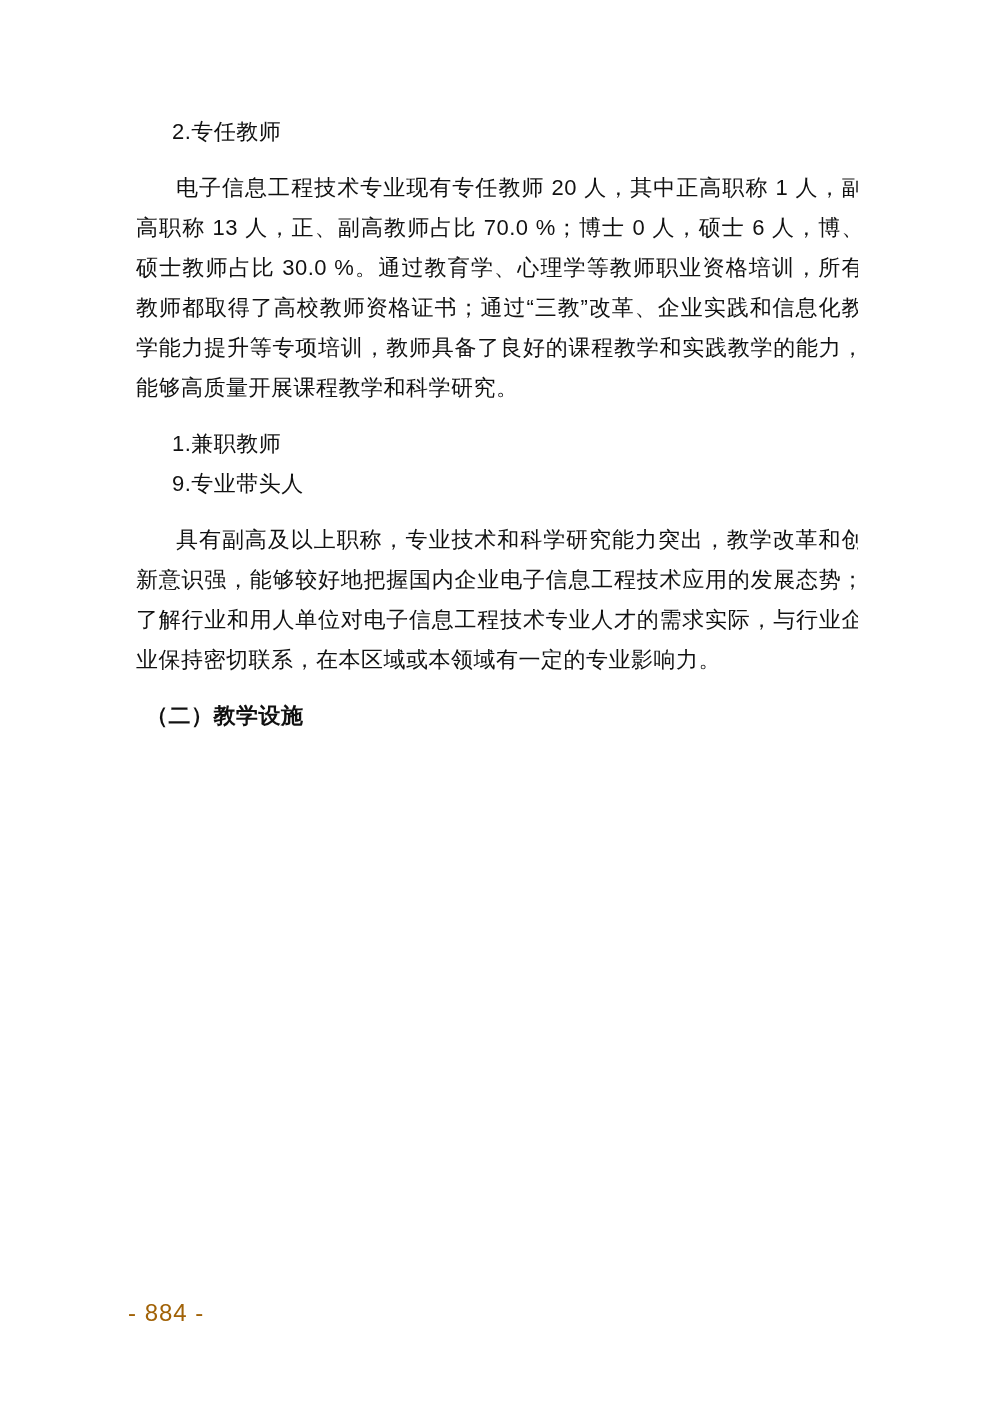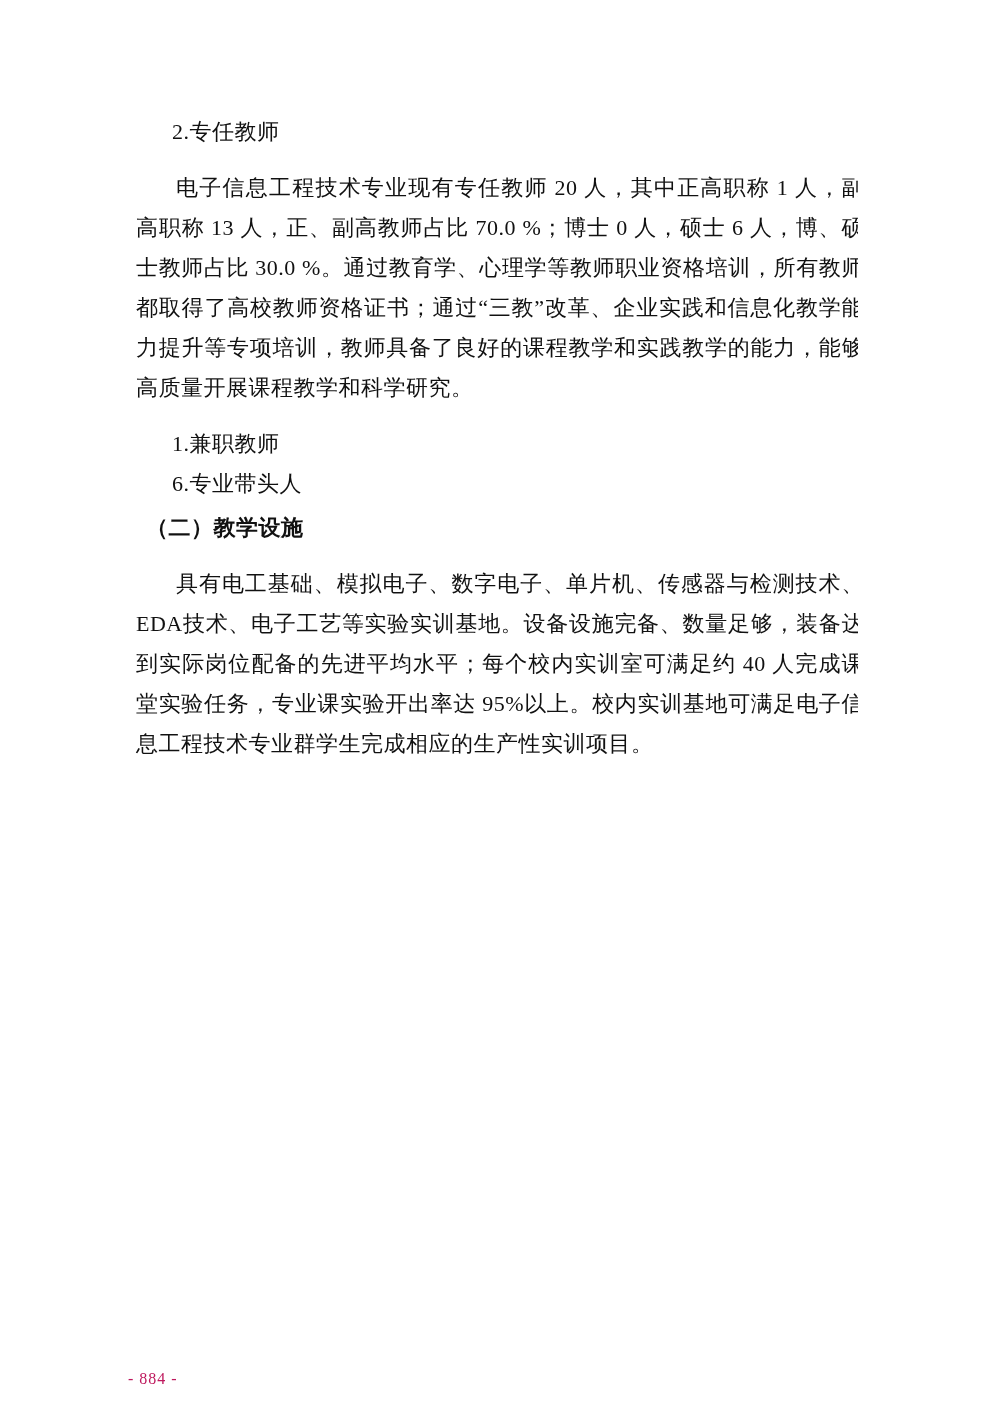--- a/index.html
+++ b/index.html
@@ -6,21 +6,21 @@
     margin: 0;
     padding: 0;
     background: #ffffff;
   }
   .page {
     position: relative;
     width: 858px;
     height: 1414px;
     background: #ffffff;
     overflow: hidden;
-    font-family: Liberation Serif, serif;
+    font-family: Liberation Sans, sans-serif;
     color: #111111;
   }
   .content {
     position: absolute;
     left: 120px;
     top: 112px;
     width: 760px;
     font-size: 22px;
     line-height: 40px;
     letter-spacing: 0.5px;
@@ -39,48 +39,48 @@
   }
   .heading-bold {
     margin: 4px 0 8px 0;
     text-indent: 26px;
     font-weight: 700;
     text-align: left;
   }
   .footer {
     position: absolute;
     left: 128px;
-    top: 1364px;
-    font-size: 16px;
+    top: 1298px;
+    font-size: 24px;
     line-height: 30px;
-    color: #be185d;
+    color: #a16207;
     letter-spacing: 1px;
   }
 </style>
 </head>
 <body>
 
 <div class="page">
 
   <div class="content">
 
     <p class="subheading">2.专任教师</p>
 
     <p class="para">电子信息工程技术专业现有专任教师 20 人，其中正高职称 1 人，副高职称 13 人，正、副高教师占比 70.0 %；博士 0 人，硕士 6 人，博、硕士教师占比 30.0 %。通过教育学、心理学等教师职业资格培训，所有教师都取得了高校教师资格证书；通过“三教”改革、企业实践和信息化教学能力提升等专项培训，教师具备了良好的课程教学和实践教学的能力，能够高质量开展课程教学和科学研究。</p>
 
     <p class="subheading">1.兼职教师</p>
 
 
-    <p class="subheading">6.专业带头人</p>
+    <p class="subheading">9.专业带头人</p>
 
+    <p class="para">具有副高及以上职称，专业技术和科学研究能力突出，教学改革和创新意识强，能够较好地把握国内企业电子信息工程技术应用的发展态势；了解行业和用人单位对电子信息工程技术专业人才的需求实际，与行业企业保持密切联系，在本区域或本领域有一定的专业影响力。</p>
 
     <p class="heading-bold">（二）教学设施</p>
 
 
-    <p class="para">具有电工基础、模拟电子、数字电子、单片机、传感器与检测技术、EDA技术、电子工艺等实验实训基地。设备设施完备、数量足够，装备达到实际岗位配备的先进平均水平；每个校内实训室可满足约 40 人完成课堂实验任务，专业课实验开出率达 95%以上。校内实训基地可满足电子信息工程技术专业群学生完成相应的生产性实训项目。</p>
 
 
 
   </div>
 
   <div class="footer">- 884 -</div>
 
 </div>
 
 </body></html>

